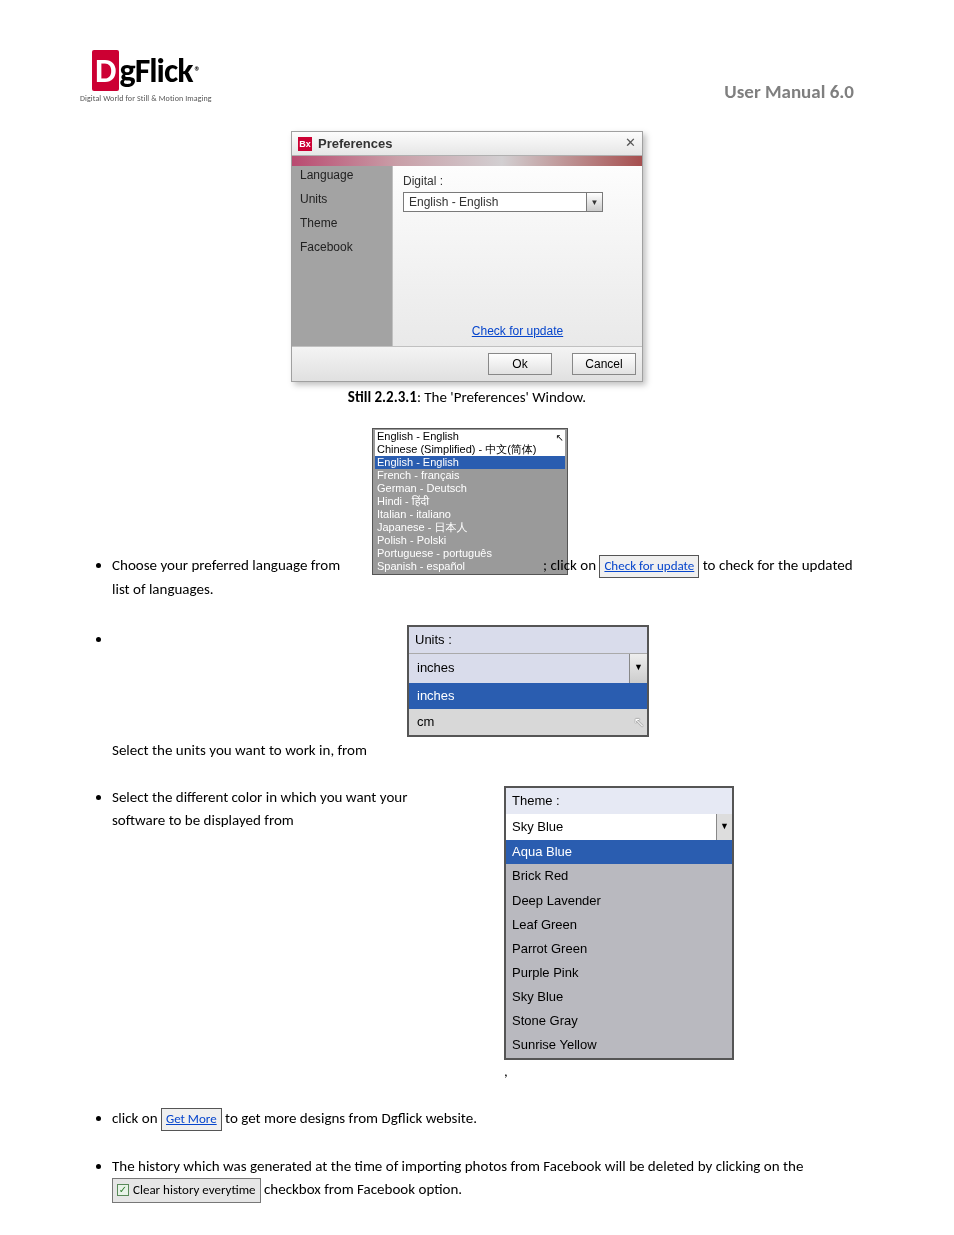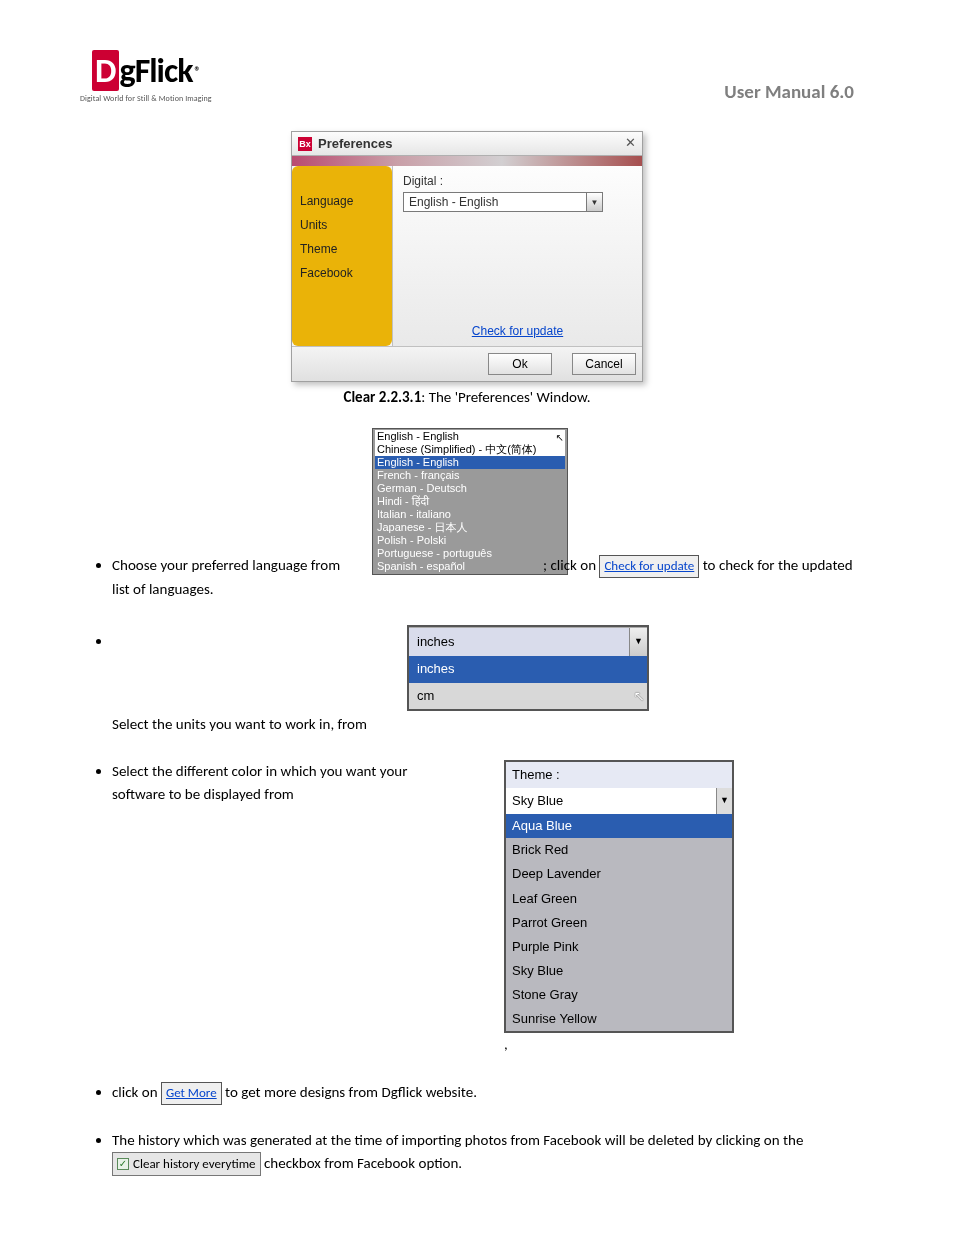--- a/index.html
+++ b/index.html
@@ -22,21 +22,21 @@
 
   
   .pref-fig { width: 352px; margin: 0 auto 6px auto; }
   .pref-window { width: 352px; border:1px solid #a0a0a0; background:#f4f4f4; font-family: "Tahoma", sans-serif; font-size:12px; color:#333; box-shadow: 3px 3px 6px rgba(0,0,0,0.25); }
   .pref-title { display:flex; align-items:center; height:24px; background:linear-gradient(#fcfcfc,#e6e6e6); border-bottom:1px solid #b0b0b0; position:relative;}
   .pref-title .tiny-ico { width:14px; height:14px; background:#cc0033; color:#fff; font-size:9px; font-weight:700; display:flex; align-items:center; justify-content:center; margin:0 6px; }
   .pref-title .ttxt { font-weight:700; color:#333; font-size:13px; }
   .pref-title .close { position:absolute; right:6px; top:3px; font-family: "Segoe UI Symbol"; color:#555; font-size:13px; }
   .pref-strip { height:10px; background: linear-gradient(90deg,#b94a70 0%,#c99fa8 30%,#d2cfd1 60%,#a64f4f 100%);}
   .pref-body { display:flex; }
-  .pref-side { width:100px; background:#eab308; padding:28px 8px; color:#222;border-radius:6px;}
+  .pref-side { width:100px; background:#a3a3a3; padding:2px 8px; color:#222;}
   .pref-side div { margin-bottom:10px; font-size:12px; }
   .pref-main { flex:1; background:linear-gradient(#fdfdfd,#e9e9e9); padding:8px 10px 4px 10px; position:relative; height:180px; border-left:1px solid #c0c0c0;}
   .pref-main .lbl { font-size:12px; margin-bottom:4px;}
   .pref-main .sel { display:flex; border:1px solid #7a7a7a; background:#fff; width:200px; height:20px;}
   .pref-main .sel .v { flex:1; padding:2px 5px; font-size:12px;}
   .pref-main .sel .arr { width:16px; border-left:1px solid #7a7a7a; background:linear-gradient(#fff,#ccc); display:flex; align-items:center; justify-content:center; font-size:8px;}
   .pref-main .chklink { position:absolute; bottom:8px; left:0; right:0; text-align:center; color:#0645cc; text-decoration:underline; font-size:12px; }
   .pref-foot { background:linear-gradient(#f4f4f4,#e0e0e0); border-top:1px solid #c0c0c0; padding:6px; display:flex; justify-content:flex-end; gap:20px;}
   .pref-foot button { width:64px; height:22px; background:linear-gradient(#fefefe,#e2e2e2); border:1px solid #888; font-size:12px;}
 
@@ -122,21 +122,21 @@
         <div class="chklink">Check for update</div>
       </div>
     </div>
     <div class="pref-foot">
       <button>Ok</button>
       <button>Cancel</button>
     </div>
   </div>
 </div>
 <div class="caption">
-  <span class="b">Clear 2.2.3.1</span><span>: The 'Preferences' Window.</span>
+  <span class="b">Still 2.2.3.1</span><span>: The 'Preferences' Window.</span>
 </div>
 
 <div class="lang-list">
   <span class="curs">↖</span>
   <div class="row white">English - English</div>
   <div class="row white">Chinese (Simplified) - 中文(简体)</div>
   <div class="row hl">English - English</div>
   <div class="row">French - français</div>
   <div class="row">German - Deutsch</div>
   <div class="row">Hindi - हिंदी</div>
@@ -155,20 +155,21 @@
     <span>Choose your preferred language from </span>
     <span style="display:inline-block; width:196px;"></span>
     <span>; click on </span>
     <span class="inline-link">Check for update</span>
     <span> to check for the updated list of languages.</span>
   </li>
 
   <li>
     
     <div class="units-box">
+      <div class="hdr">Units :</div>
       <div class="sel-row">
         <div class="v">inches</div>
         <div class="arr">▼</div>
       </div>
       <div class="opt hl">inches</div>
       <div class="opt">
         <span>cm</span>
         <span class="cursor-ico">↖</span>
       </div>
     </div>

